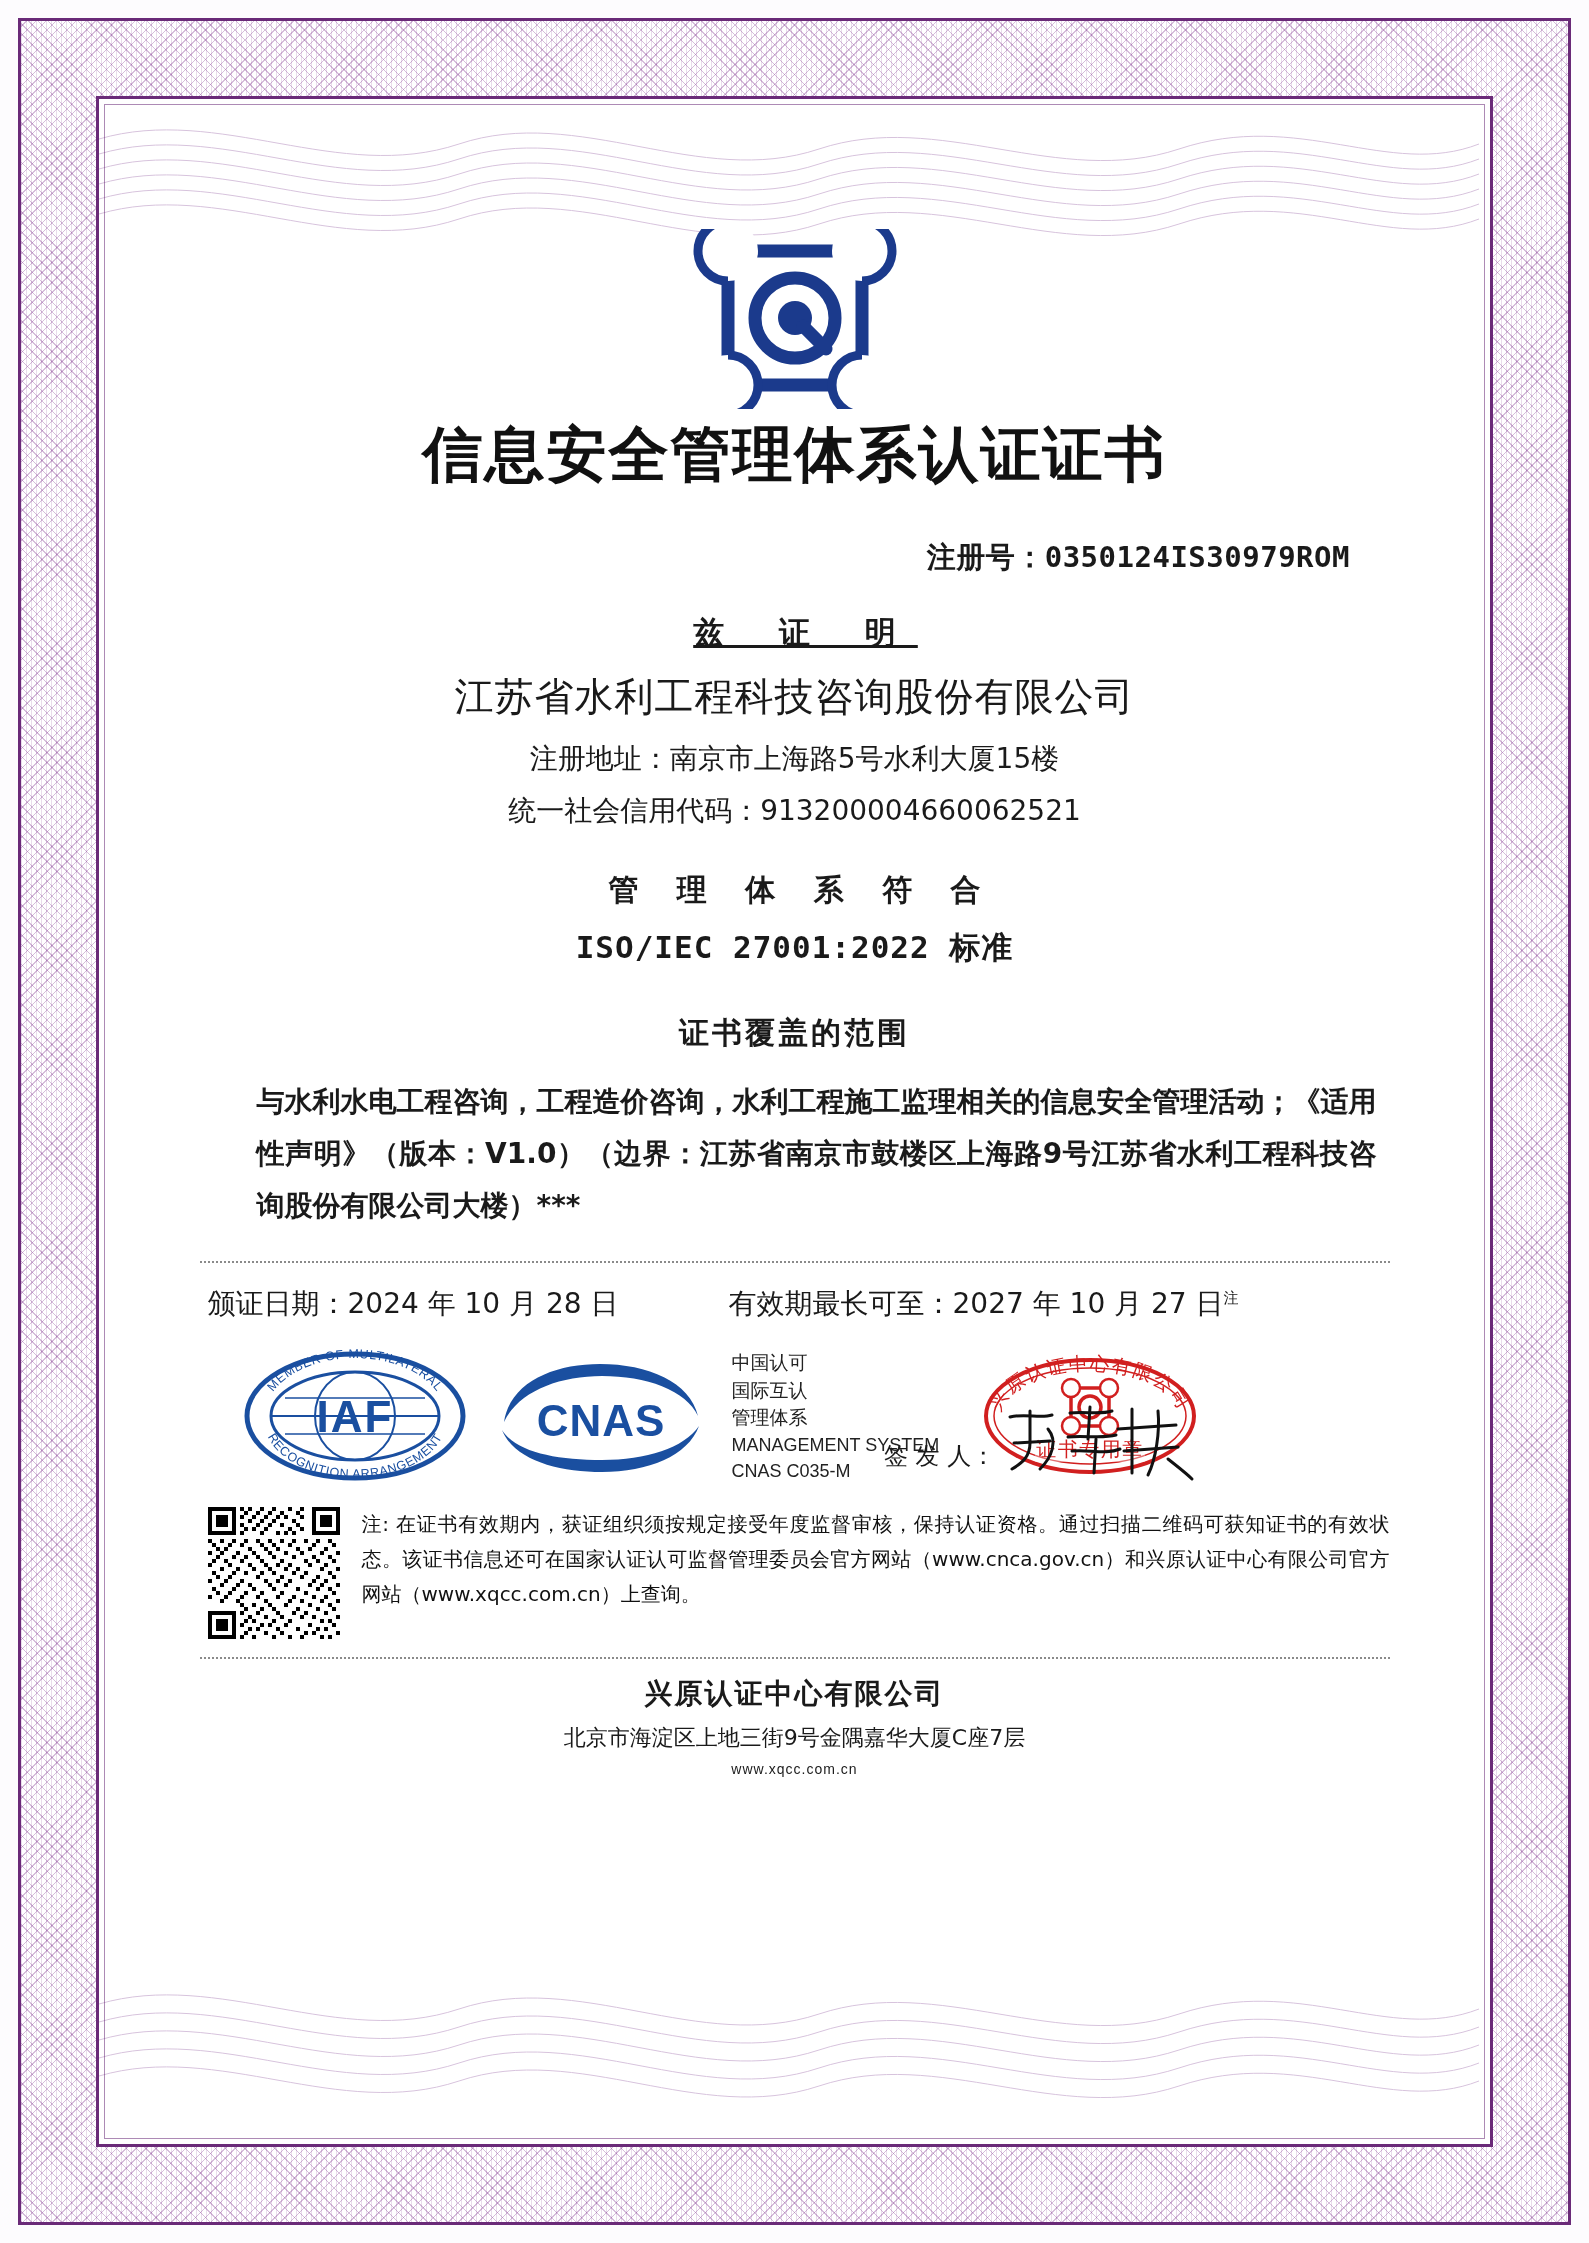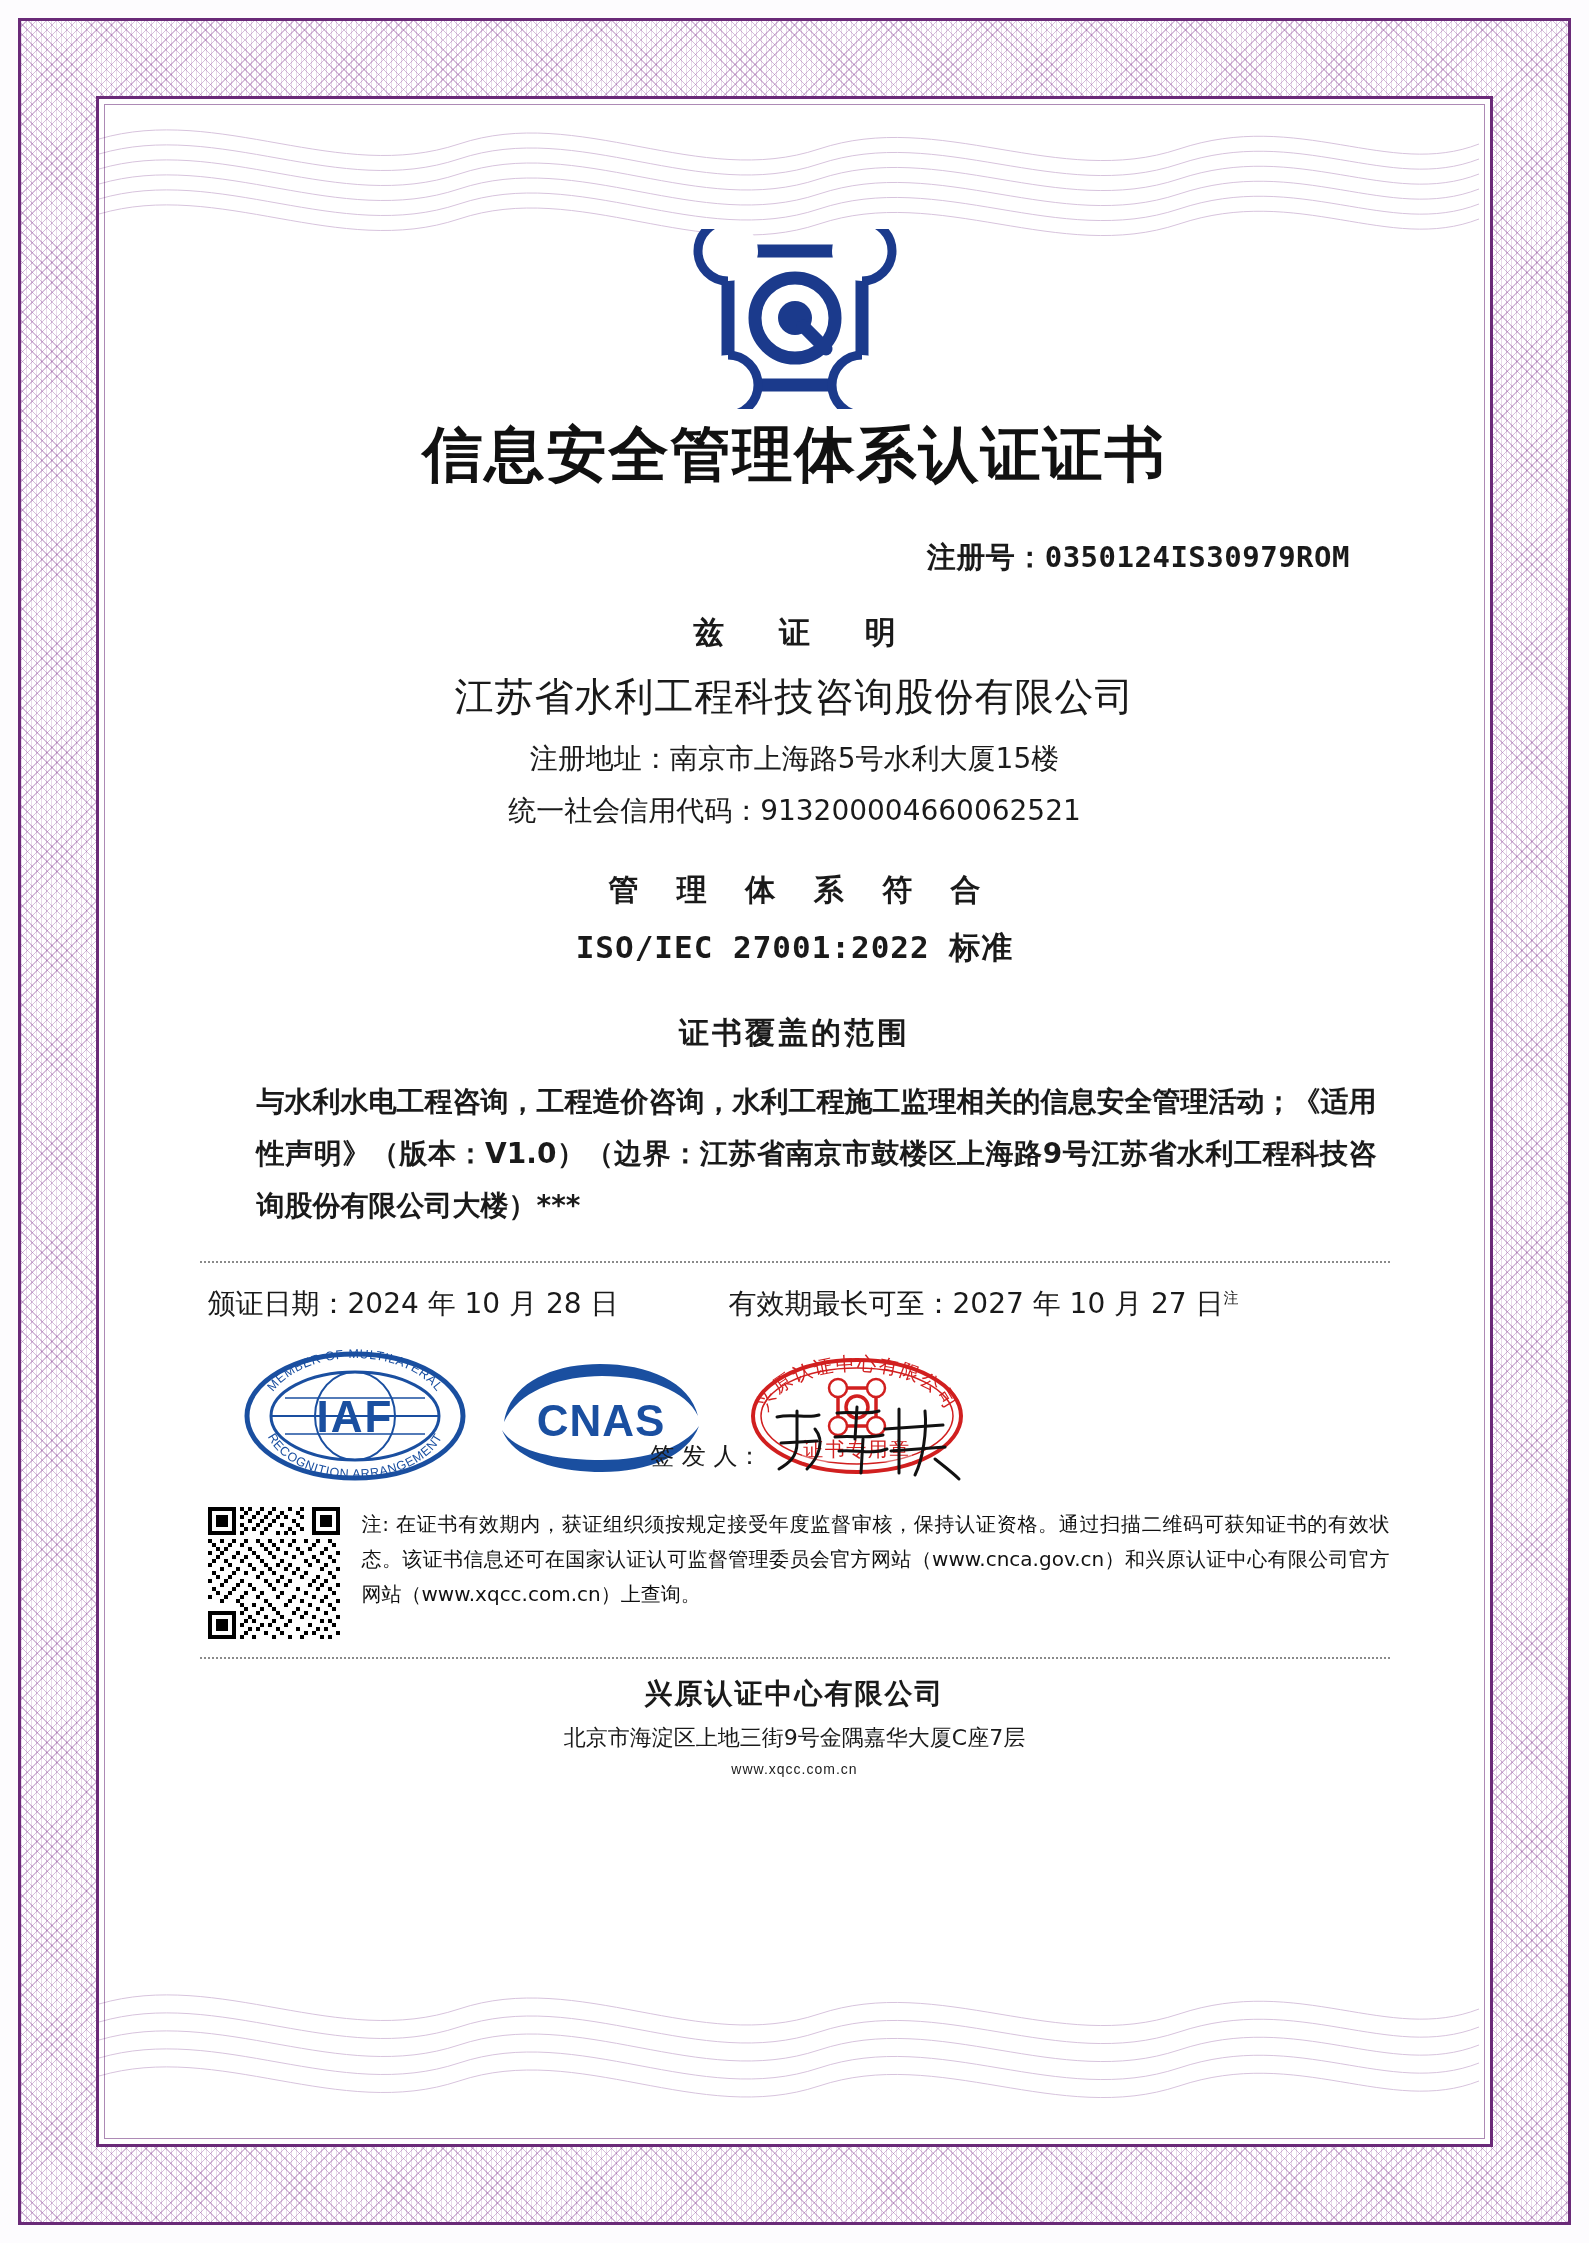--- a/index.html
+++ b/index.html
@@ -99,20 +99,21 @@
     font-family: "DejaVu Sans", "Liberation Sans", sans-serif;
   }
 
   .hereby {
     margin-top: 34px;
     font-size: 31px;
     font-weight: bold;
     letter-spacing: 22px;
     text-indent: 22px;
     font-family: "DejaVu Sans", "Liberation Sans", sans-serif;
+    text-decoration: underline;
   }
   .company {
     margin-top: 16px;
     font-size: 39px;
     font-weight: normal;
     letter-spacing: 1px;
     font-family: "DejaVu Sans", "Liberation Sans", sans-serif;
     text-align: center;
   }
   .addr-line {
@@ -372,20 +373,27 @@
             <textPath href="#iafBot" startOffset="50%" text-anchor="middle">RECOGNITION ARRANGEMENT</textPath>
           </text>
         </svg>
 
         <svg class="cnas-logo" viewBox="0 0 210 120">
           <path d="M8,66 C14,26 58,8 104,8 C152,8 194,26 202,60 C190,34 150,20 106,20 C62,20 22,36 8,66 Z" fill="#1a4fa0"></path>
           <path d="M6,74 C18,104 62,116 106,116 C152,116 192,100 203,70 C188,92 150,104 106,104 C60,104 20,96 6,74 Z" fill="#1a4fa0"></path>
           <text x="105" y="80" text-anchor="middle" font-family="Liberation Sans, sans-serif" font-size="44" font-weight="bold" fill="#1a4fa0" letter-spacing="1">CNAS</text>
         </svg>
 
+        <div class="cnas-text">
+          <div>中国认可</div>
+          <div>国际互认</div>
+          <div>管理体系</div>
+          <div class="en">MANAGEMENT SYSTEM</div>
+          <div class="en">CNAS C035-M</div>
+        </div>
 
         <div class="seal-wrap">
           <svg viewBox="0 0 230 140" width="230" height="140">
             <ellipse cx="115" cy="70" rx="104" ry="56" fill="none" stroke="#d11f1f" stroke-width="4"></ellipse>
             <ellipse cx="115" cy="70" rx="96" ry="48" fill="none" stroke="#d11f1f" stroke-width="1.5"></ellipse>
             <path id="sealTop" d="M25,72 A90,48 0 0,1 205,72" fill="none"></path>
             <text font-family="DejaVu Sans, sans-serif" font-size="19" fill="#d11f1f" letter-spacing="2">
               <textPath href="#sealTop" startOffset="50%" text-anchor="middle">兴原认证中心有限公司</textPath>
             </text>
             <g stroke="#d11f1f" stroke-width="3.5" fill="none">

